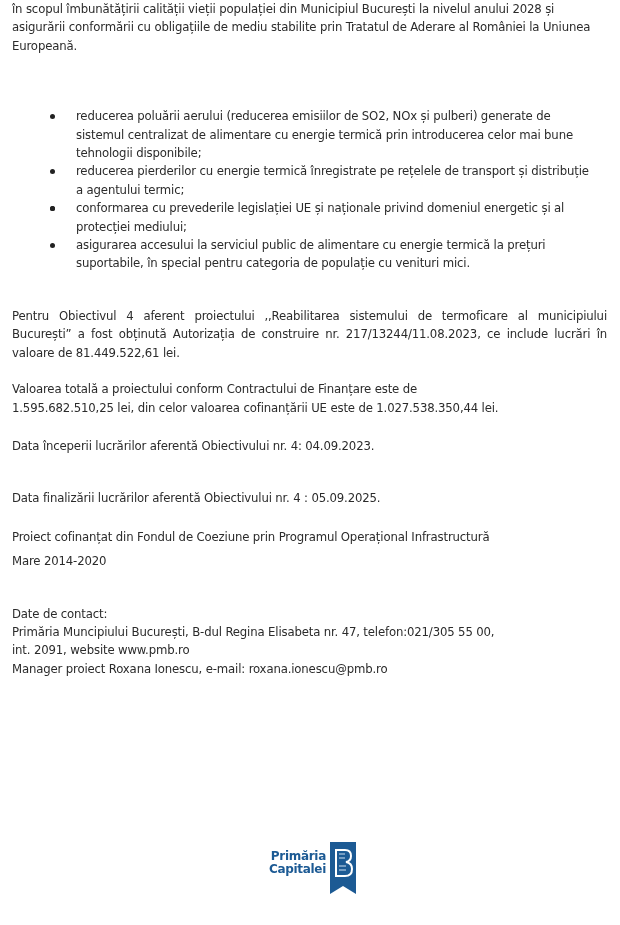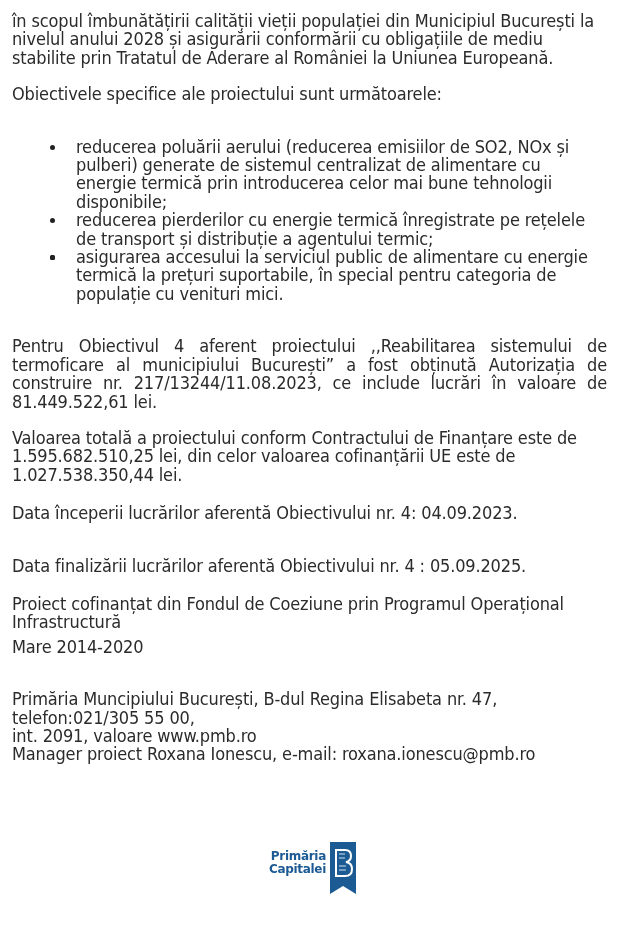--- a/index.html
+++ b/index.html
@@ -1,21 +1,21 @@
 <!DOCTYPE html>
 <html><head>
 <meta charset="utf-8">
 <style>
   html, body { margin: 0; padding: 0; }
   body {
     width: 620px; height: 925px; background: #ffffff; overflow: hidden;
     font-family: "DejaVu Sans Condensed", "Liberation Sans Narrow", "Liberation Sans", sans-serif;
     color: #2b2b2b; position: relative;
   }
-  .page { position: absolute; left: 12px; top: 12px; width: 595px; font-size: 18px; line-height: 18.4px; letter-spacing: -0.15px; }
+  .page { position: absolute; left: 12px; top: 0; width: 595px; font-size: 13px; line-height: 18.4px; letter-spacing: -0.15px; }
   .para { margin: 0; }
   .gap { height: 18px; }
   .gap-sm { height: 16px; }
   .just { text-align: justify; text-align-last: left; }
   ul.objectives { list-style: none; margin: 16px; padding: 0; }
   ul.objectives li { position: relative; padding-left: 48px; }
   ul.objectives li .bullet {
     position: absolute; left: 22px; top: 7px; width: 5px; height: 5px; border-radius: 50%; background: #222;
   }
   .logo { position: absolute; left: 268px; top: 842px; width: 92px; height: 52px; }
@@ -24,45 +24,45 @@
     font-weight: bold; font-size: 12px; line-height: 12.5px; text-align: right; width: 58px; letter-spacing: -0.3px;
   }
   .logo-banner { position: absolute; left: 62px; top: 0; width: 26px; height: 52px; }
 </style>
 </head>
 <body>
 
 <div class="page">
   <p class="para">în scopul îmbunătățirii calității vieții populației din Municipiul București la nivelul anului 2028 și asigurării conformării cu obligațiile de mediu stabilite prin Tratatul de Aderare al României la Uniunea Europeană.</p>
   <div class="gap"></div>
-  <p class="para">Obiectivele specifice ale proiectului sunt următoarele:</p>
   <div class="gap"></div>
   <ul class="objectives">
     <li><span class="bullet"></span><span>reducerea poluării aerului (reducerea emisiilor de SO2, NOx și pulberi) generate de sistemul centralizat de alimentare cu energie termică prin introducerea celor mai bune tehnologii disponibile;</span></li>
     <li><span class="bullet"></span><span>reducerea pierderilor cu energie termică înregistrate pe rețelele de transport și distribuție a agentului termic;</span></li>
     <li><span class="bullet"></span></li>
-    <li><span class="bullet"></span></li>
+    <li><span class="bullet"></span><span>conformarea cu prevederile legislației UE și naționale privind domeniul energetic și al protecției mediului;</span></li>
     <li><span class="bullet"></span><span>asigurarea accesului la serviciul public de alimentare cu energie termică la prețuri suportabile, în special pentru categoria de populație cu venituri mici.</span></li>
   </ul>
   <div class="gap"></div>
   <p class="para just">Pentru Obiectivul 4 aferent proiectului ,,Reabilitarea sistemului de termoficare al municipiului București” a fost obținută Autorizația de construire nr. 217/13244/11.08.2023, ce include lucrări în valoare de 81.449.522,61 lei.</p>
   <div class="gap"></div>
   <p class="para">Valoarea totală a proiectului conform Contractului de Finanțare este de</p>
   <p class="para">1.595.682.510,25  lei, din celor valoarea cofinanțării UE este de 1.027.538.350,44 lei.</p>
   <div class="gap"></div>
   <p class="para" style="margin-top:2px">Data începerii  lucrărilor aferentă Obiectivului nr. 4: 04.09.2023.</p>
   <div class="gap"></div>
   <p class="para" style="margin-top:16px">Data finalizării lucrărilor aferentă Obiectivului nr. 4 : 05.09.2025.</p>
   <div class="gap"></div>
   <p class="para" style="margin-top:2px">Proiect cofinanțat din Fondul de Coeziune prin Programul Operațional Infrastructură</p>
   <p class="para" style="margin-top:6px">Mare 2014-2020</p>
   <div class="gap"></div>
   <div class="gap-sm"></div>
+  <p class="para">Date de contact:</p>
   <p class="para">Primăria Muncipiului București, B-dul Regina Elisabeta nr. 47, telefon:021/305 55 00,</p>
-  <p class="para">int. 2091, valoare www.pmb.ro</p>
+  <p class="para">int. 2091, website www.pmb.ro</p>
   <p class="para">Manager proiect Roxana Ionescu, e-mail: roxana.ionescu@pmb.ro</p>
 </div>
 
 <div class="logo">
   <div class="logo-text">
     <div>Primăria</div>
     <div>Capitalei</div>
   </div>
   <svg class="logo-banner" viewBox="0 0 26 52" width="26" height="52">
     <path d="M0 0 H26 V52 L13 44 L0 52 Z" fill="#1c5a94"></path>

